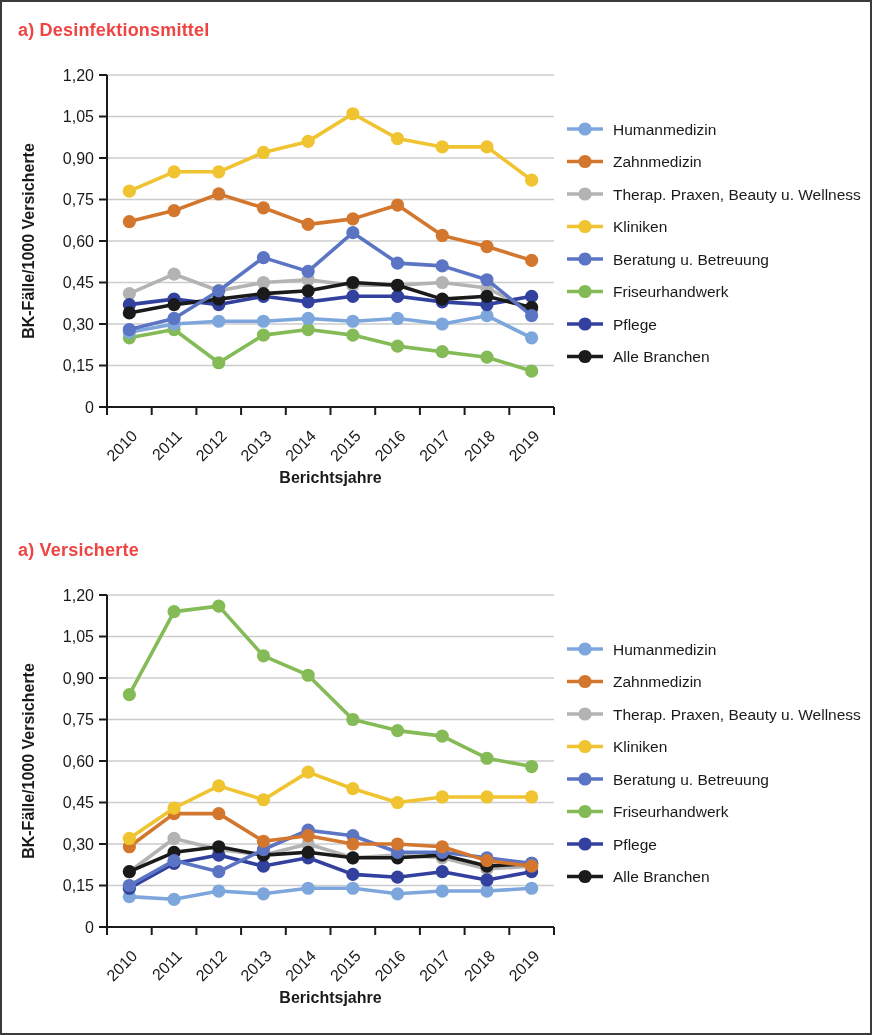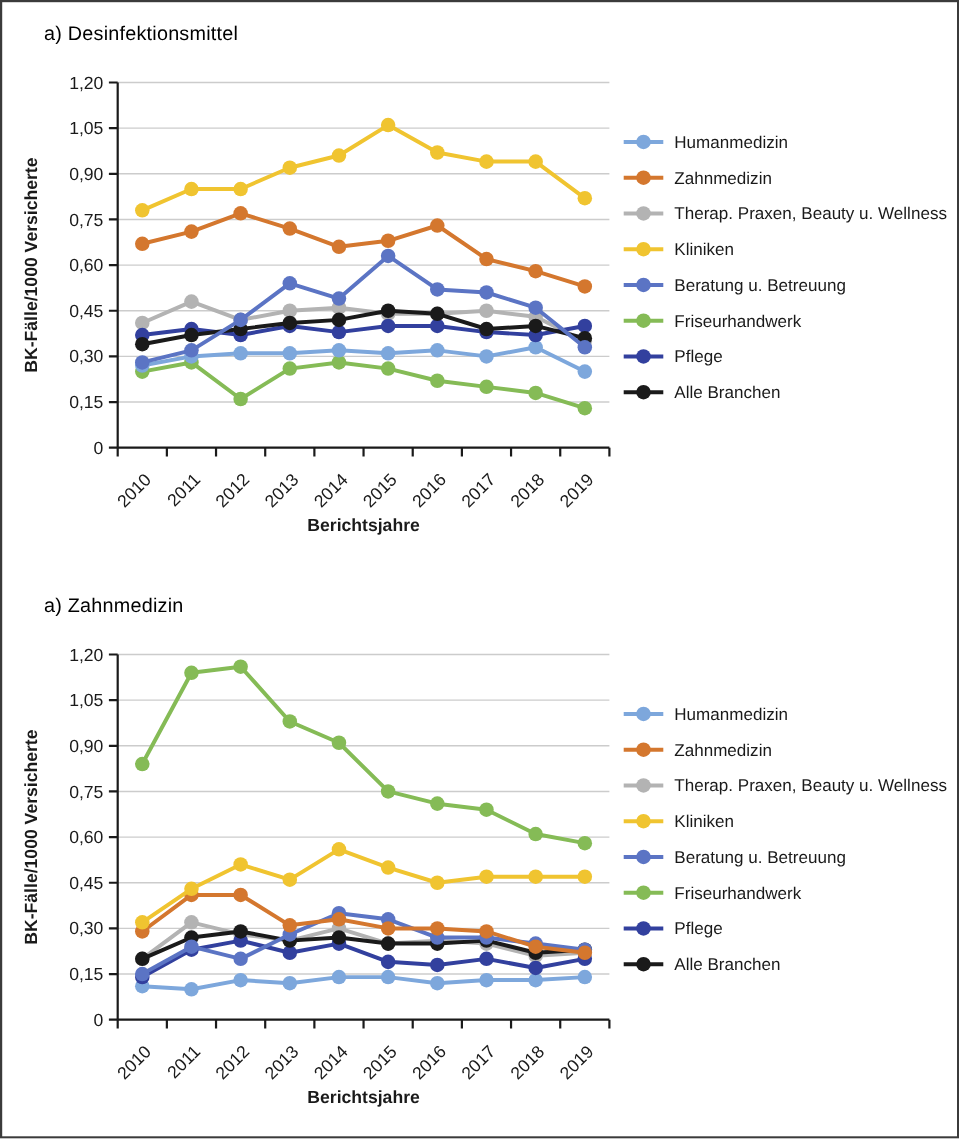--- a/index.html
+++ b/index.html
@@ -9,22 +9,22 @@
     box-sizing:border-box;
     background:#ffffff;
     border:2px solid #3b3b3b;
     font-family:"Liberation Sans", sans-serif;
     overflow:hidden;
   }
   .chart-block{position:absolute;left:0;width:868px;height:505px;}
   #block-0{top:10px;}
   #block-1{top:530px;}
   .chart-title{
-    position:absolute;left:38px;top:8px;margin:0;
-    font-size:18px;font-weight:normal;color:#000000;
+    position:absolute;left:16px;top:8px;margin:0;
+    font-size:18px;font-weight:bold;color:#ef4444;
     letter-spacing:0.2px;
   }
   svg.plot{position:absolute;left:0;top:0;}
   svg.plot text{font-family:"Liberation Sans", sans-serif;fill:#1a1a1a;}
 </style>
 </head>
 <body>
 
 <div class="figure">
 
@@ -191,21 +191,21 @@
         <line x1="565" y1="312" x2="601" y2="312" stroke="#32409E" stroke-width="3.6"></line>
         <circle cx="583" cy="312" r="6.6" fill="#32409E"></circle>
         <text x="611" y="317.5" font-size="15.5">Pflege</text>
         <line x1="565" y1="344.5" x2="601" y2="344.5" stroke="#1A1A1A" stroke-width="3.6"></line>
         <circle cx="583" cy="344.5" r="6.6" fill="#1A1A1A"></circle>
         <text x="611" y="350" font-size="15.5">Alle Branchen</text>
       </svg>
   </section>
 
   <section class="chart-block" id="block-1">
-    <h2 class="chart-title">a) Zahnmedizin</h2>
+    <h2 class="chart-title">a) Versicherte</h2>
     <svg class="plot" width="868" height="505" viewBox="0 0 868 505">
         <line x1="105" y1="353.5" x2="552" y2="353.5" stroke="#cccccc" stroke-width="1.3"></line>
         <line x1="105" y1="312" x2="552" y2="312" stroke="#cccccc" stroke-width="1.3"></line>
         <line x1="105" y1="270.5" x2="552" y2="270.5" stroke="#cccccc" stroke-width="1.3"></line>
         <line x1="105" y1="229" x2="552" y2="229" stroke="#cccccc" stroke-width="1.3"></line>
         <line x1="105" y1="187.5" x2="552" y2="187.5" stroke="#cccccc" stroke-width="1.3"></line>
         <line x1="105" y1="146" x2="552" y2="146" stroke="#cccccc" stroke-width="1.3"></line>
         <line x1="105" y1="104.49999999999994" x2="552" y2="104.49999999999994" stroke="#cccccc" stroke-width="1.3"></line>
         <line x1="105" y1="63" x2="552" y2="63" stroke="#cccccc" stroke-width="1.3"></line>
         <line x1="97" y1="395" x2="105" y2="395" stroke="#1a1a1a" stroke-width="2"></line>

